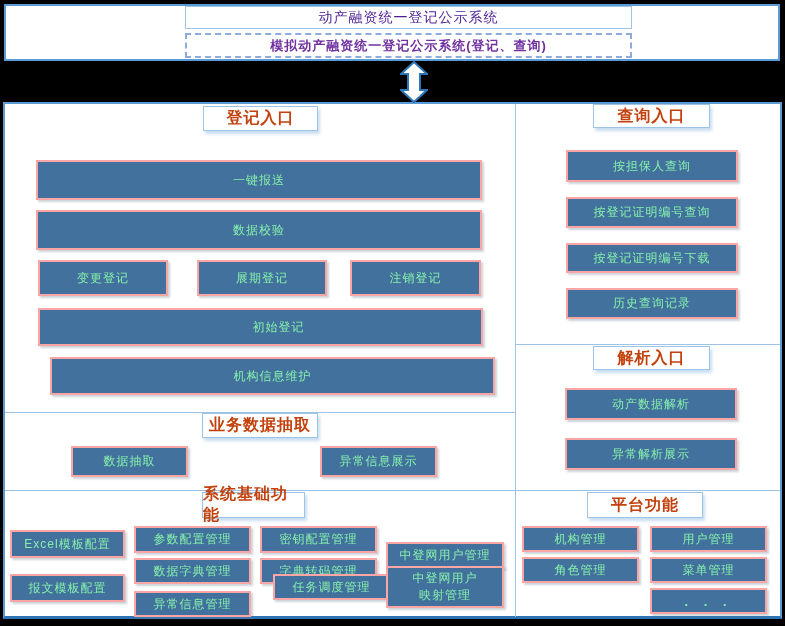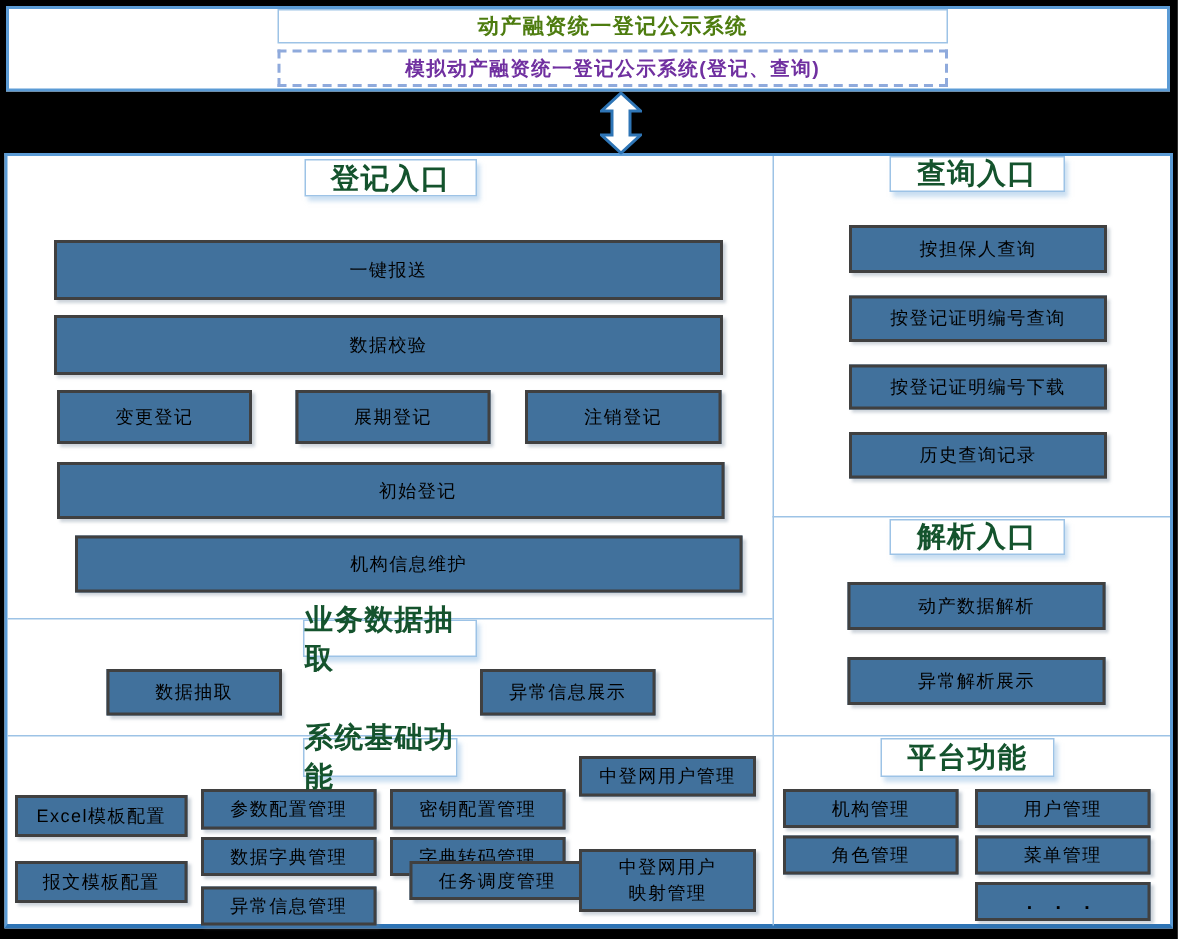--- a/index.html
+++ b/index.html
@@ -6,41 +6,41 @@
   #stage{
     position:relative;width:785px;height:626px;background:#000;overflow:hidden;
     font-family:"Liberation Sans","DejaVu Sans",sans-serif;
   }
   .abs{position:absolute;box-sizing:border-box;}
   
   .top-frame{background:#fff;border:2px solid #5B9BD5;}
   .title-box{
     background:#fff;border:1px solid #9DC3E6;
     display:flex;align-items:center;justify-content:center;
-    font-weight:bold;font-size:14px;color:#4d7c0f;letter-spacing:1px;
+    font-weight:normal;font-size:14px;color:#4c1d95;letter-spacing:1px;
   }
   .dashed-box{
     background:#fff;border:2px dashed #8FAADC;
     display:flex;align-items:center;justify-content:center;
     font-weight:600;font-size:13px;color:#7030A0;letter-spacing:1px;
   }
   
   .main-frame{background:#fff;border:2px solid #5B9BD5;border-bottom:3px solid #2E74B5;}
   .divider{background:#9DC3E6;}
   
   .hdr{
     background:#fff;border:1px solid #9DC3E6;
     display:flex;align-items:center;justify-content:center;
-    font-weight:bold;font-size:19px;color:#14532d;letter-spacing:1px;
+    font-weight:bold;font-size:16px;color:#c2410c;letter-spacing:1px;
     box-shadow:2px 3px 3px rgba(157,195,230,0.55);
     z-index:3;
   }
   
   .btn{
-    background:#41719C;color:#000000;border:2px solid #404040;
+    background:#41719C;color:#86efac;border:2px solid #fca5a5;
     display:flex;align-items:center;justify-content:center;
     font-size:12px;text-align:center;letter-spacing:1px;
     box-shadow:2px 2px 2px rgba(110,130,150,0.35);
     cursor:pointer;z-index:2;
   }
   .btn.multiline{white-space:pre-line;line-height:1.45;}
   .btn.dots{font-weight:bold;letter-spacing:6px;font-size:13px;}
   .arrow-wrap{z-index:4;display:flex;align-items:center;justify-content:center;}
 </style>
 </head>
@@ -80,21 +80,21 @@
 
   <div class="abs hdr" style="left:202px;top:492px;width:103px;height:26px;">系统基础功能</div>
   <div class="abs btn" style="left:10px;top:530px;width:115px;height:28px;">Excel模板配置</div>
   <div class="abs btn" style="left:10px;top:574px;width:115px;height:28px;">报文模板配置</div>
   <div class="abs btn" style="left:134px;top:526px;width:117px;height:27px;">参数配置管理</div>
   <div class="abs btn" style="left:134px;top:558px;width:117px;height:26px;">数据字典管理</div>
   <div class="abs btn" style="left:134px;top:591px;width:117px;height:26px;">异常信息管理</div>
   <div class="abs btn" style="left:260px;top:526px;width:117px;height:27px;">密钥配置管理</div>
   <div class="abs btn" style="left:260px;top:558px;width:117px;height:26px;">字典转码管理</div>
   <div class="abs btn" style="left:260px;top:574px;width:117px;height:26px;margin-left:13px;">任务调度管理</div>
-  <div class="abs btn" style="left:386px;top:504px;width:118px;height:27px;">中登网用户管理</div>
+  <div class="abs btn" style="left:386px;top:542px;width:118px;height:27px;">中登网用户管理</div>
   <div class="abs btn multiline" style="left:386px;top:566px;width:118px;height:42px;">中登网用户
 映射管理</div>
 
   <div class="abs hdr" style="left:593px;top:104px;width:117px;height:24px;">查询入口</div>
   <div class="abs btn" style="left:566px;top:150px;width:172px;height:32px;">按担保人查询</div>
   <div class="abs btn" style="left:566px;top:197px;width:172px;height:31px;">按登记证明编号查询</div>
   <div class="abs btn" style="left:566px;top:243px;width:172px;height:30px;">按登记证明编号下载</div>
   <div class="abs btn" style="left:566px;top:288px;width:172px;height:31px;">历史查询记录</div>
 
   <div class="abs hdr" style="left:593px;top:346px;width:117px;height:24px;">解析入口</div>

